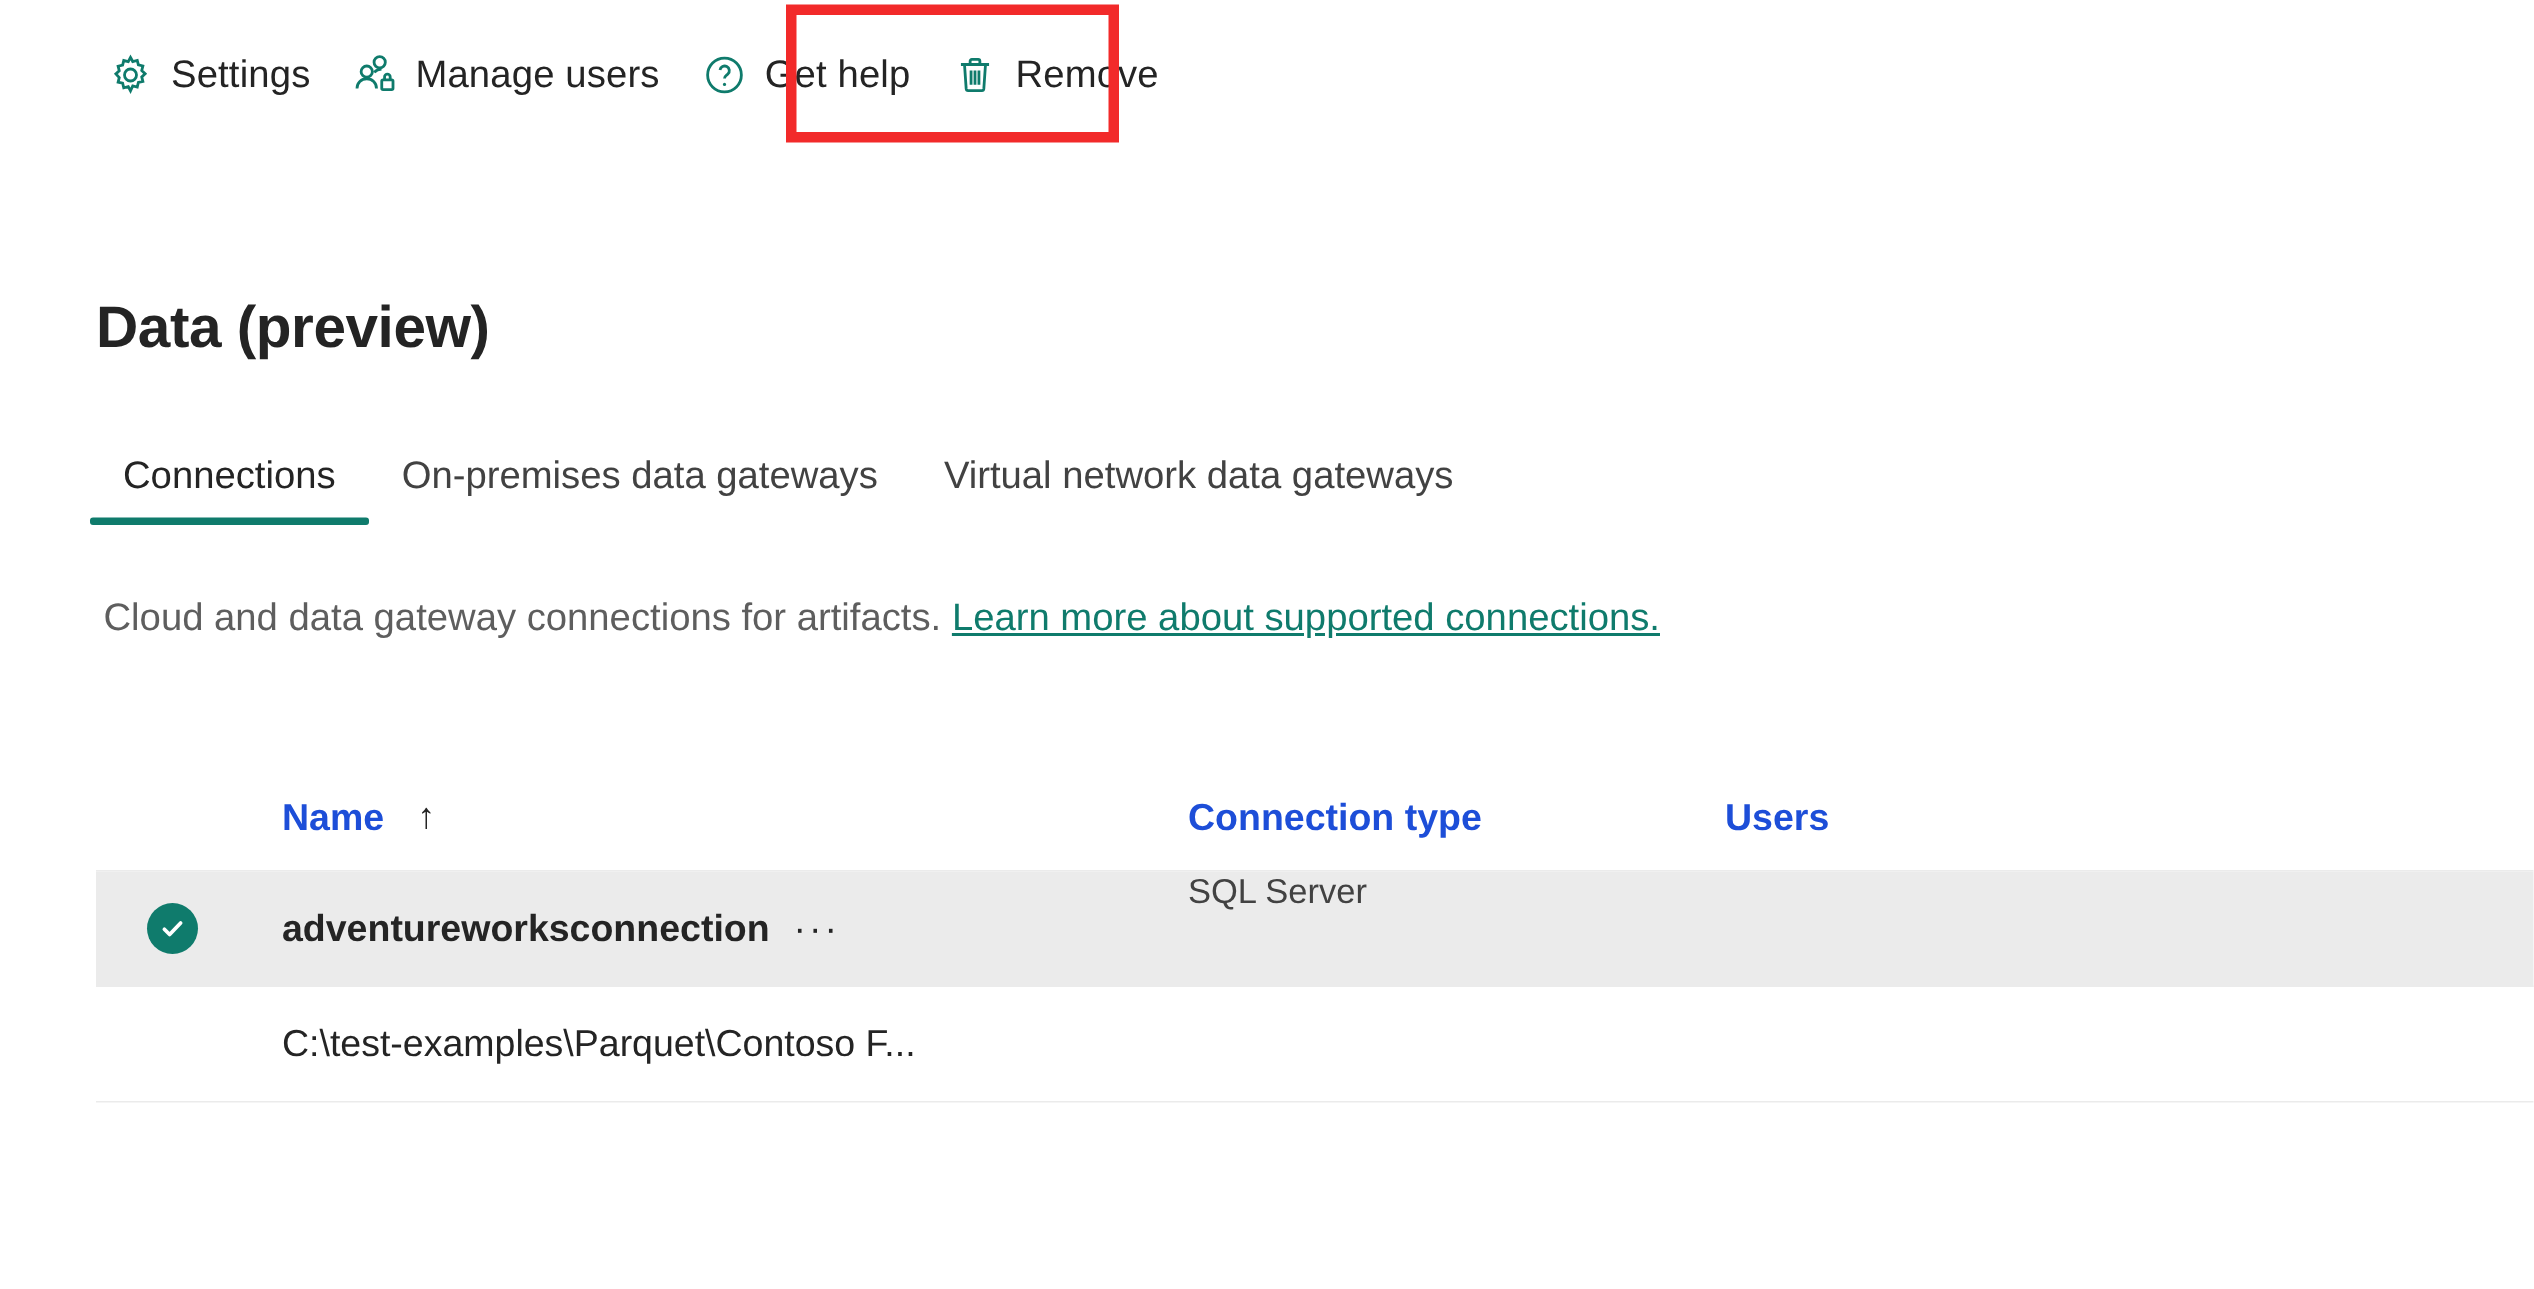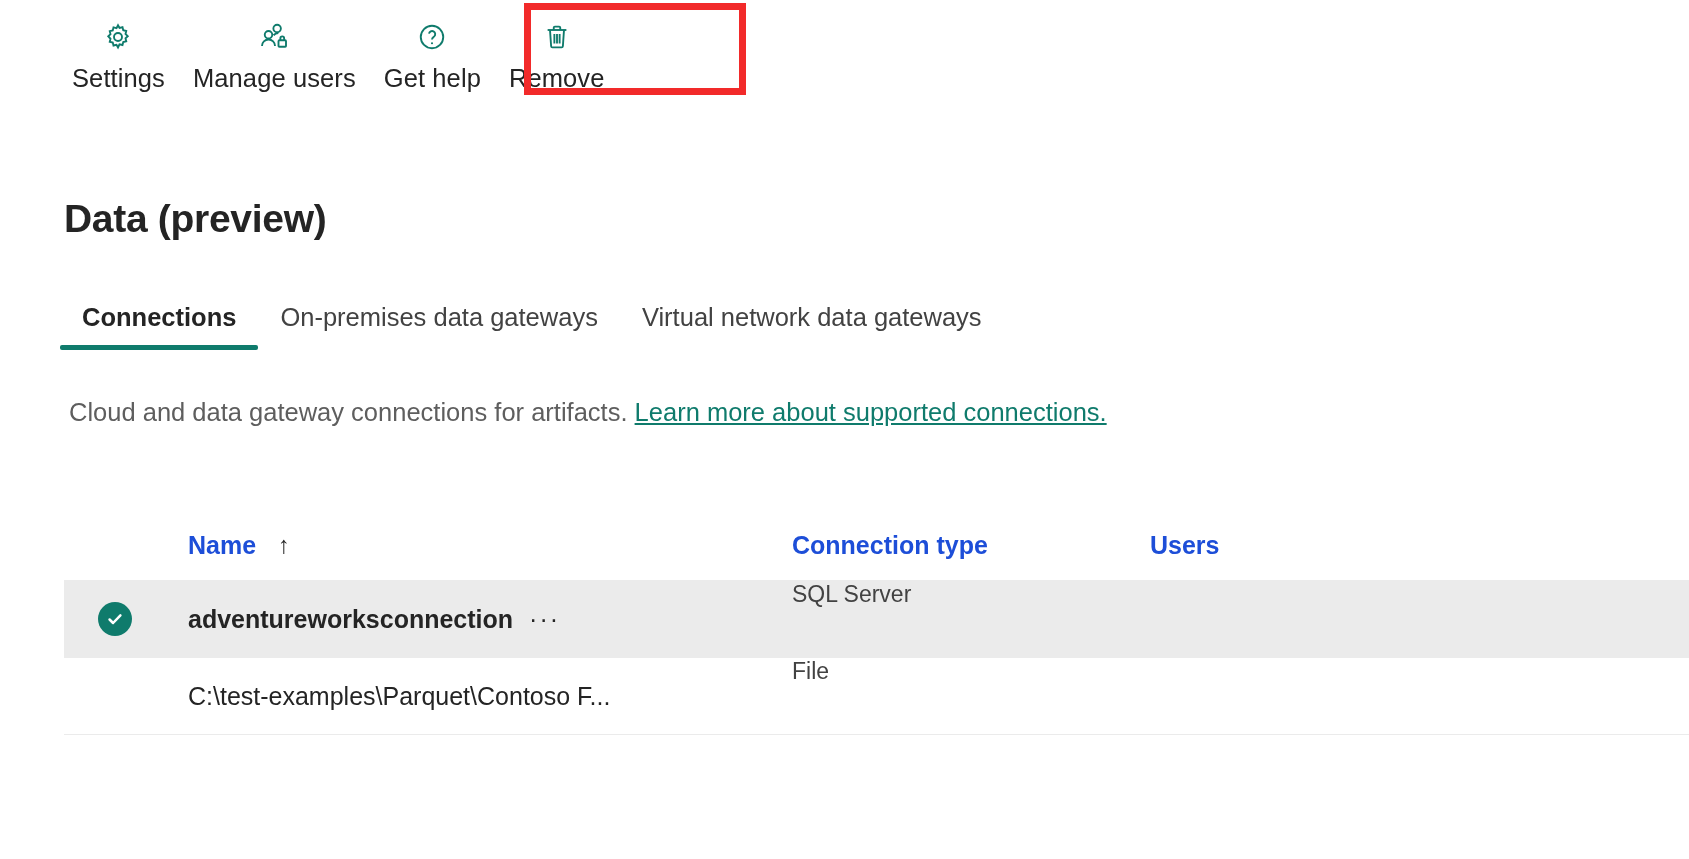--- a/index.html
+++ b/index.html
@@ -32,21 +32,20 @@
     display: flex;
     align-items: center;
     height: 56px;
     padding: 0 14px;
     gap: 12px;
     cursor: pointer;
     position: relative;
     background: transparent;
     border: 0;
     font-family: inherit;
-    flex-direction: column;
   }
   .cmd-icon {
     width: 30px;
     height: 30px;
     display: flex;
     align-items: center;
     justify-content: center;
     color: #0f7b6c;
     flex: none;
   }
@@ -95,21 +94,21 @@
     padding: 0 22px 18px 22px;
     font-size: 25.5px;
     color: #424242;
     white-space: nowrap;
     cursor: pointer;
     background: transparent;
     border: 0;
     font-family: inherit;
   }
   .tab.active {
-    font-weight: bold;
+    font-weight: normal;
     color: #242424;
   }
   .tab.active::after {
     content: "";
     position: absolute;
     left: 0;
     right: 0;
     bottom: 0;
     height: 5px;
     background: #0f7b6c;
@@ -328,21 +327,18 @@
       <span class="cell-text"></span>
     </div>
   </div>
 
   <div class="row">
     <div class="col-check"></div>
     <div class="col-name">
       <span class="cell-name plain">C:\test-examples\Parquet\Contoso F...</span>
       <span class="more-dots"></span>
     </div>
-    <div class="col-type">
-      <span class="cell-text">File</span>
-    </div>
     <div class="col-users">
       <span class="cell-text"></span>
     </div>
   </div>
 
 </div>
 
 </body></html>

